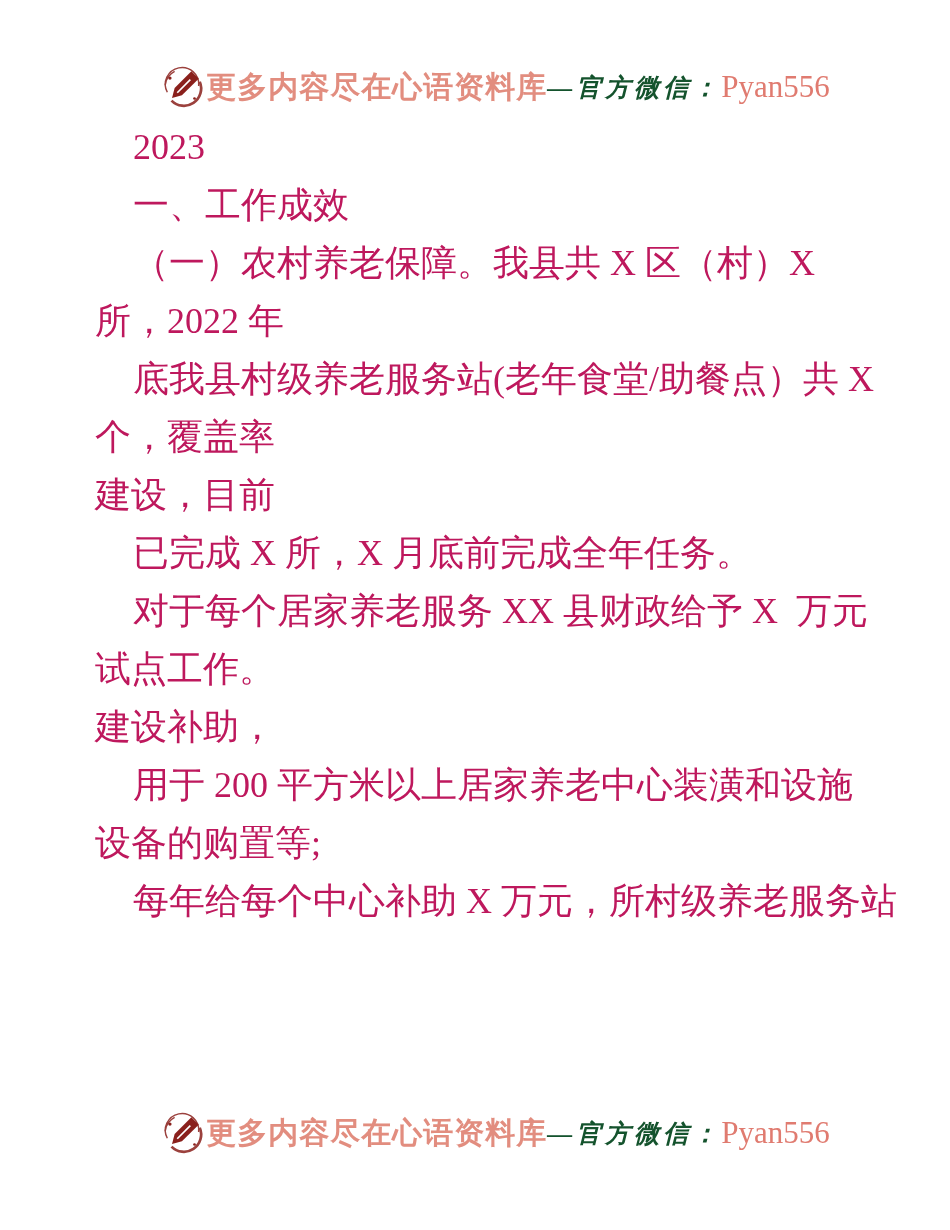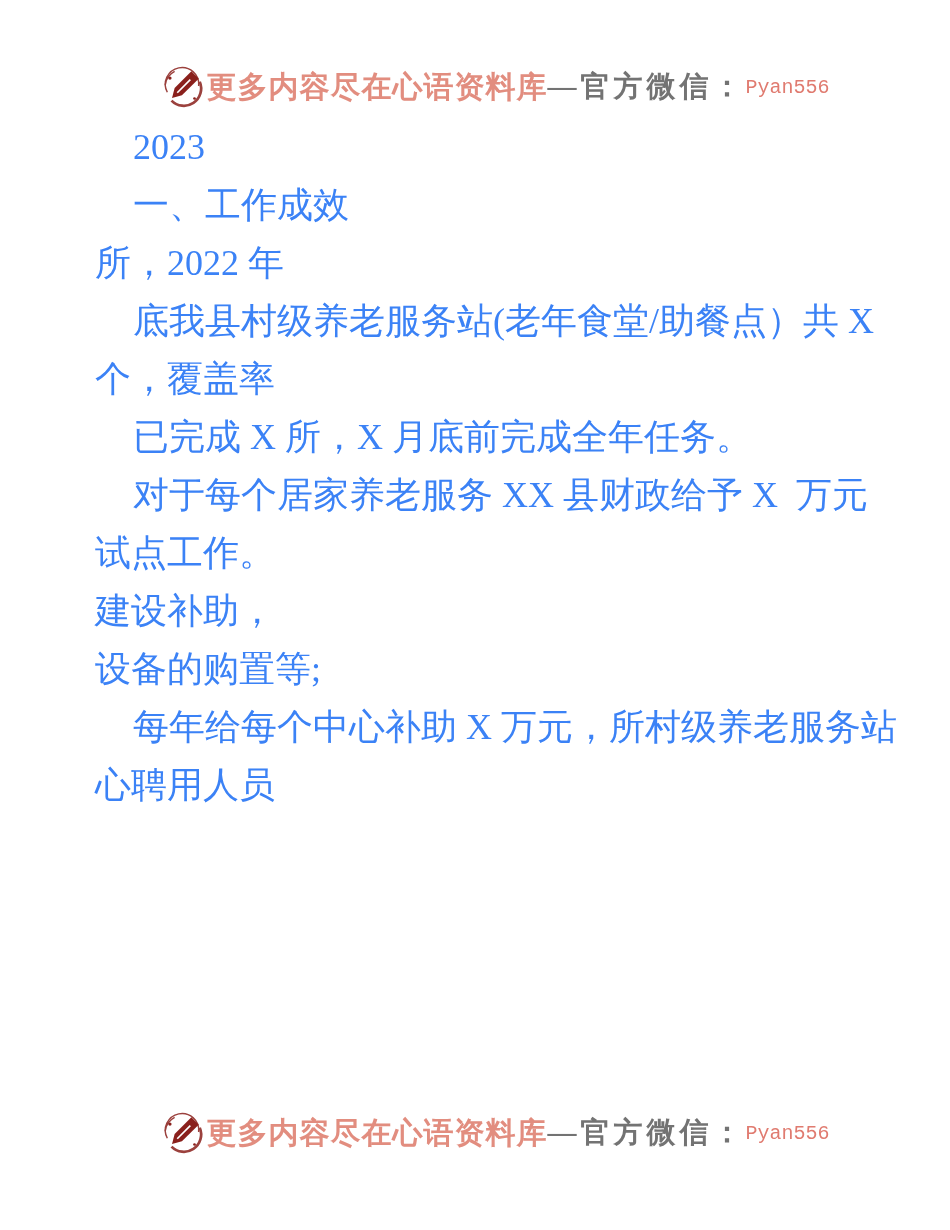--- a/index.html
+++ b/index.html
@@ -34,42 +34,43 @@
     flex: 0 0 auto;
   }
   .wm-brand {
     font-size: 30px;
     font-weight: bold;
     color: #e28d7f;
     letter-spacing: 1px;
     white-space: pre;
   }
   .wm-channel {
-    font-size: 29px;
+    font-size: 25px;
     font-weight: bold;
-    color: #737373;
+    color: #14532d;
     letter-spacing: 4px;
     white-space: pre;
+    font-style: italic;
   }
   .wm-wechat {
-    font-family: Liberation Mono, monospace;
-    font-size: 20px;
+    font-family: Liberation Serif, serif;
+    font-size: 31px;
     color: #e07b70;
     white-space: pre;
   }
   .content {
     position: absolute;
     top: 118px;
     left: 95px;
     right: 46px;
   }
   .line {
     font-size: 36px;
     line-height: 58px;
-    color: #3b82f6;
+    color: #be185d;
     white-space: pre;
   }
   .line.indent {
     padding-left: 38px;
   }
 </style>
 </head>
 <body>
 
 <div class="page">
@@ -89,30 +90,32 @@
       </svg>
     </span>
     <span class="wm-brand">更多内容尽在心语资料库</span>
       <span class="wm-channel">—官方微信：</span>
       <span class="wm-wechat">Pyan556</span>
   </div>
 
   <div class="content">
     <div class="line indent">2023</div>
     <div class="line indent">一、工作成效</div>
+    <div class="line indent">（一）农村养老保障。我县共 X 区（村）X</div>
     <div class="line">所，2022 年</div>
     <div class="line indent">底我县村级养老服务站(老年食堂/助餐点）共 X</div>
     <div class="line">个，覆盖率</div>
+    <div class="line">建设，目前</div>
     <div class="line indent">已完成 X 所，X 月底前完成全年任务。</div>
     <div class="line indent">对于每个居家养老服务 XX 县财政给予 X  万元</div>
     <div class="line">试点工作。</div>
     <div class="line">建设补助，</div>
+    <div class="line indent">用于 200 平方米以上居家养老中心装潢和设施</div>
     <div class="line">设备的购置等;</div>
     <div class="line indent">每年给每个中心补助 X 万元，所村级养老服务站</div>
-    <div class="line">心聘用人员</div>
   </div>
 
   <div class="watermark bottom">
     <span class="wm-logo">
       <svg viewBox="0 0 44 44" width="46" height="46">
         <g fill="none" stroke="#8a201c" stroke-width="1.4" opacity="0.85">
           <path d="M7 27 A 16 16 0 1 1 37 21"></path>
           <path d="M38 17 A 16.5 16.5 0 0 1 11 35" stroke-width="2.6"></path>
           <path d="M5 20 A 17 17 0 0 1 14 7"></path>
         </g>

